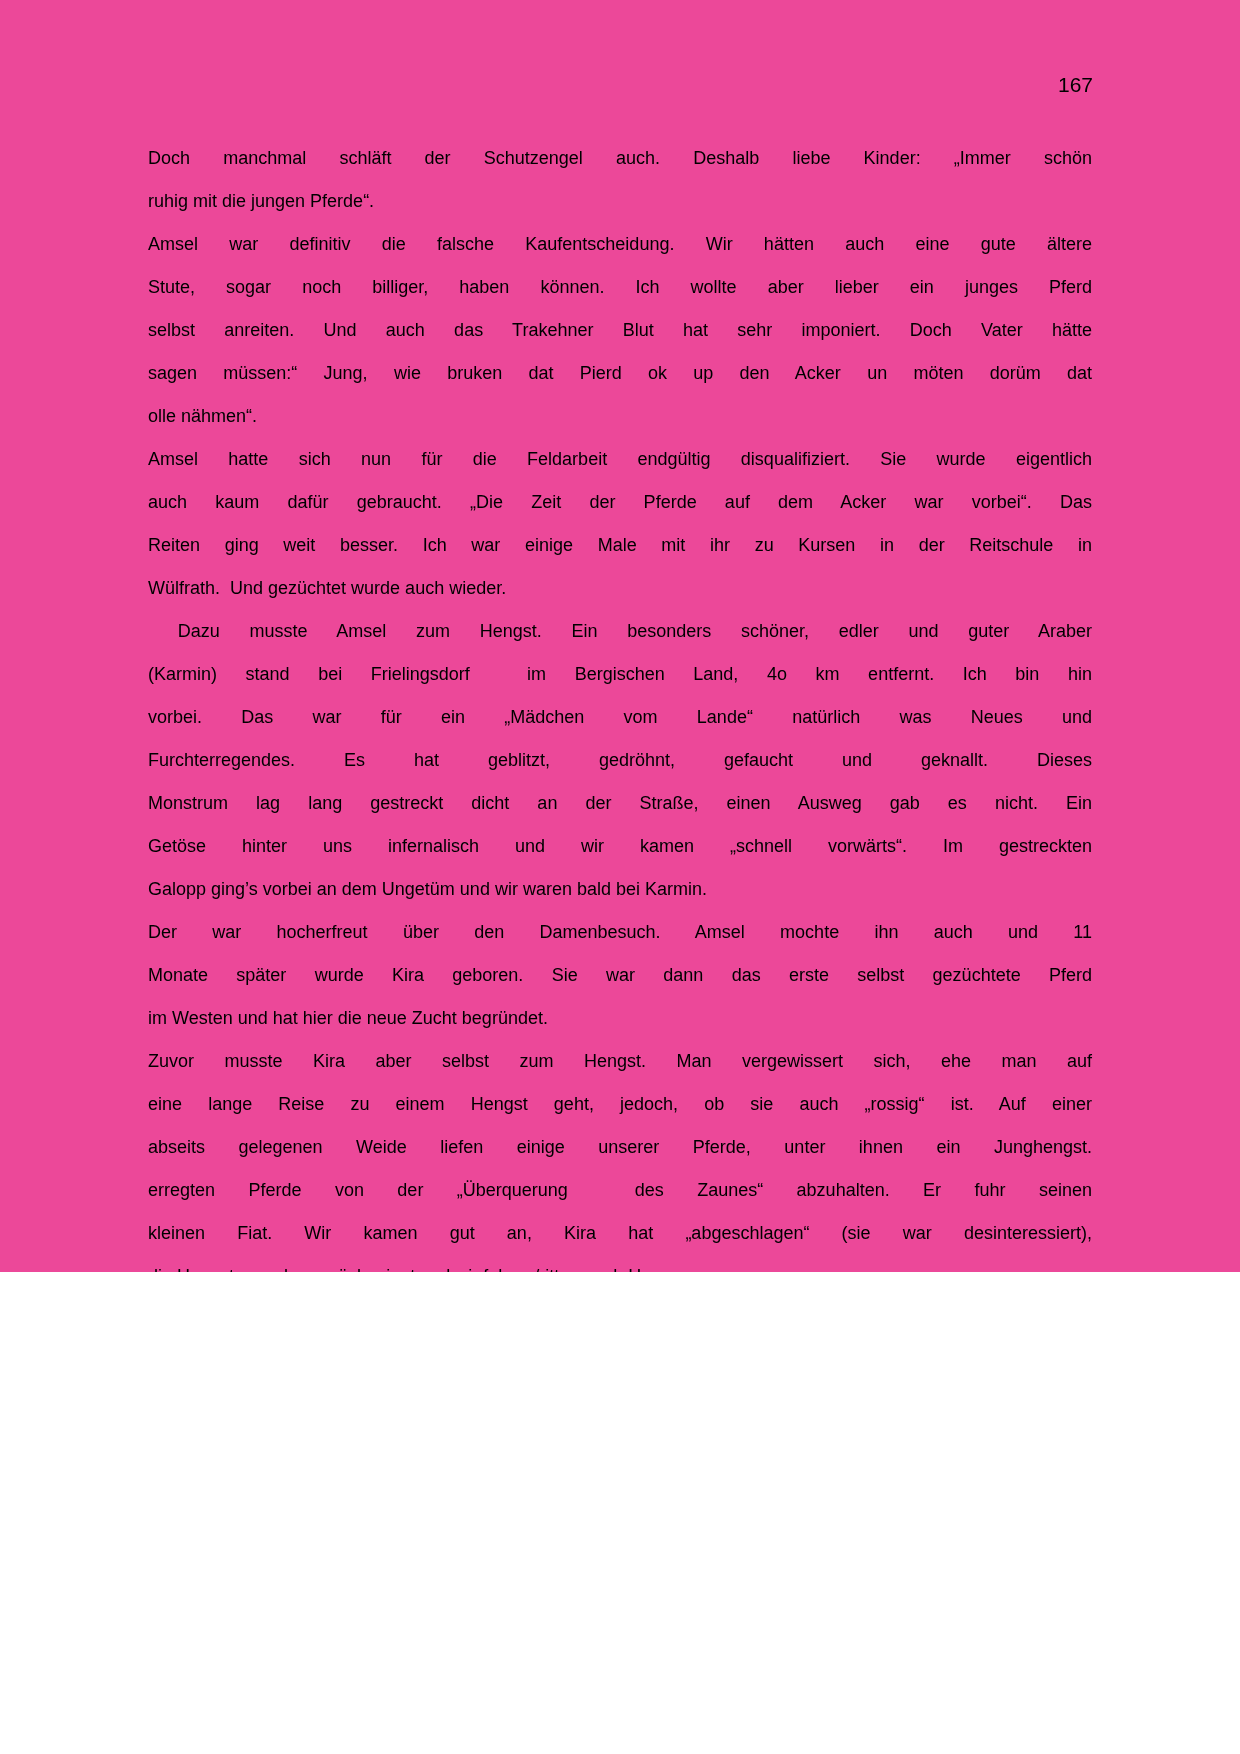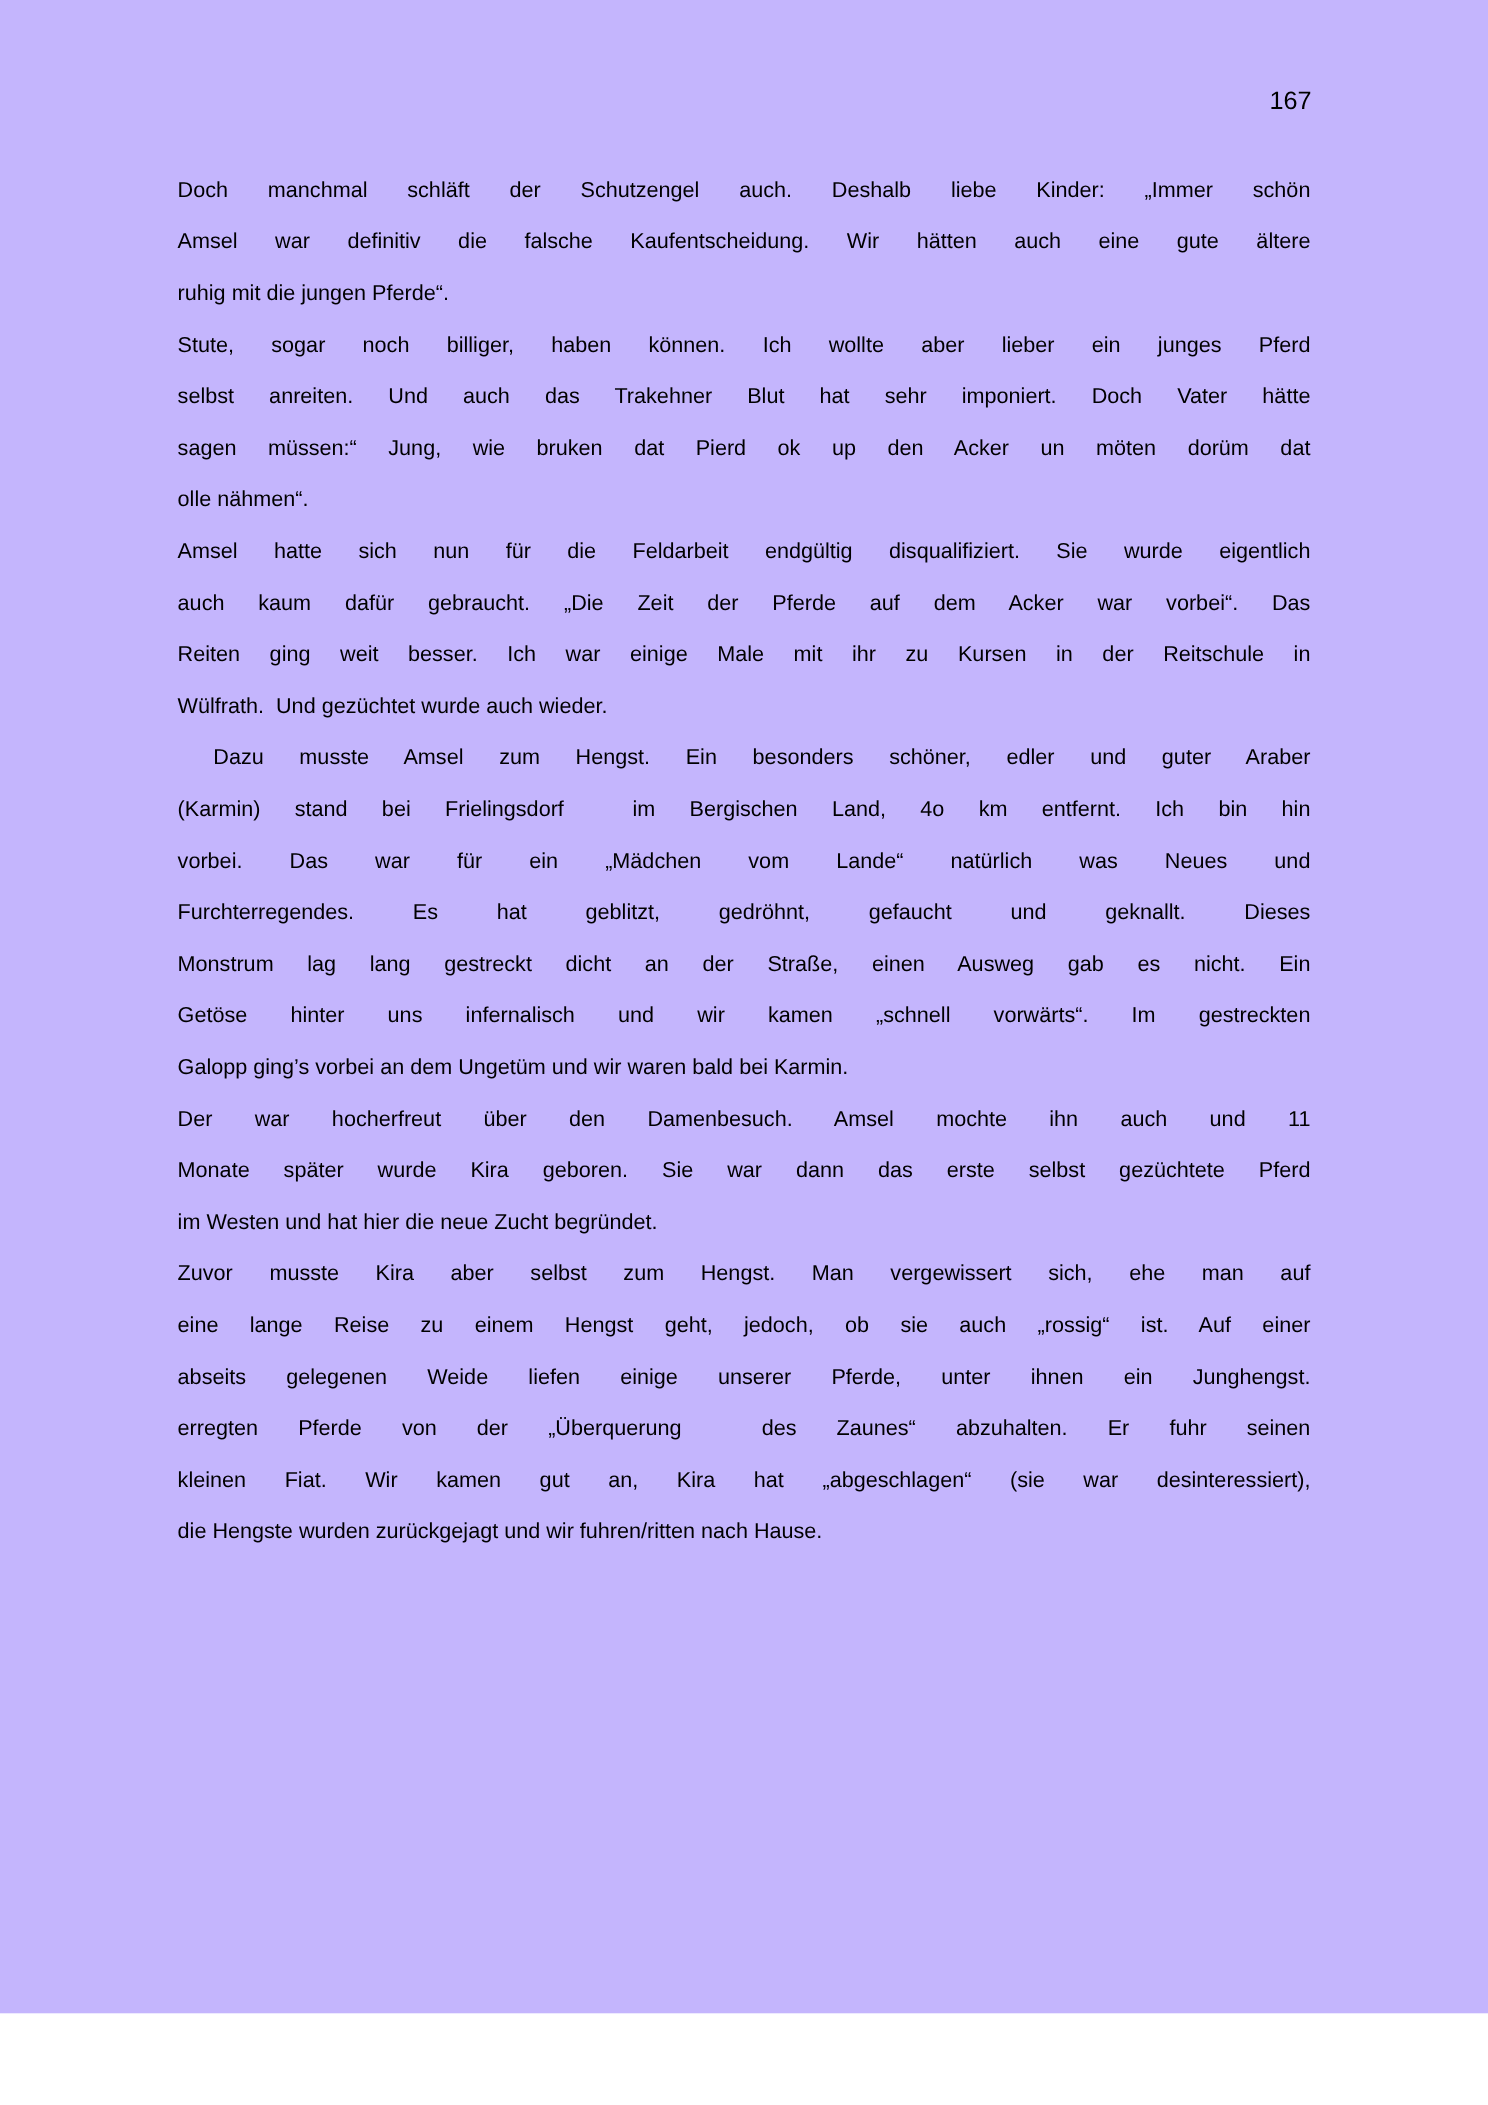--- a/index.html
+++ b/index.html
@@ -3,22 +3,22 @@
 <meta charset="utf-8">
 <style>
   html, body {
     margin: 0;
     padding: 0;
     background: #ffffff;
   }
   .page {
     position: relative;
     width: 1240px;
-    height: 1678px;
-    background: #c4b5fd;
+    height: 1272px;
+    background: #ec4899;
     color: #000000;
     font-family: "Liberation Sans", sans-serif;
     overflow: hidden;
   }
   .page-number {
     position: absolute;
     top: 72px;
     right: 147px;
     font-size: 21px;
     line-height: 26px;
@@ -41,22 +41,22 @@
     -moz-text-align-last: justify;
   }
 </style>
 </head>
 <body>
 
 <div class="page">
   <div class="page-number">167</div>
   <div class="content" id="body-text">
       <div class="line j">Doch manchmal schläft der Schutzengel auch. Deshalb liebe Kinder: „Immer schön</div>
+      <div class="line">ruhig mit die jungen Pferde“.</div>
       <div class="line j">Amsel war definitiv die falsche Kaufentscheidung. Wir hätten auch eine gute ältere</div>
-      <div class="line">ruhig mit die jungen Pferde“.</div>
       <div class="line j">Stute, sogar noch billiger, haben können. Ich wollte aber lieber ein junges Pferd</div>
       <div class="line j">selbst anreiten. Und auch das Trakehner Blut hat sehr imponiert. Doch Vater hätte</div>
       <div class="line j">sagen müssen:“ Jung, wie bruken dat Pierd ok up den Acker un möten dorüm dat</div>
       <div class="line">olle nähmen“.</div>
       <div class="line j">Amsel hatte sich nun für die Feldarbeit endgültig disqualifiziert. Sie wurde eigentlich</div>
       <div class="line j">auch kaum dafür gebraucht. „Die Zeit der Pferde auf dem Acker war vorbei“. Das</div>
       <div class="line j">Reiten ging weit besser. Ich war einige Male mit ihr zu Kursen in der Reitschule in</div>
       <div class="line">Wülfrath.  Und gezüchtet wurde auch wieder.</div>
       <div class="line j"> Dazu musste Amsel zum Hengst. Ein besonders schöner, edler und guter Araber</div>
       <div class="line j">(Karmin) stand bei Frielingsdorf  im Bergischen Land, 4o km entfernt. Ich bin hin</div>

